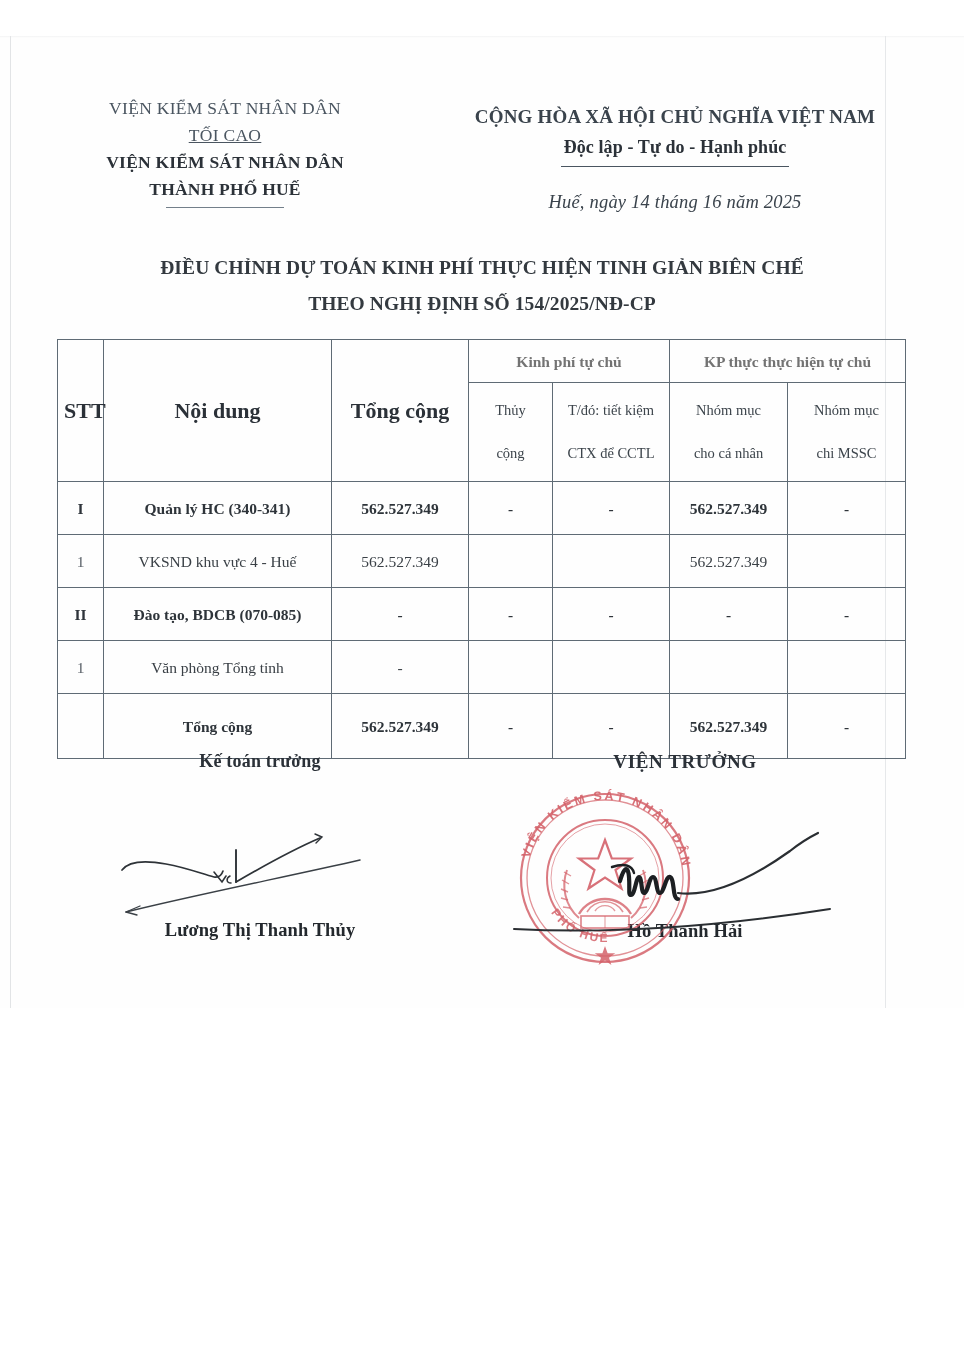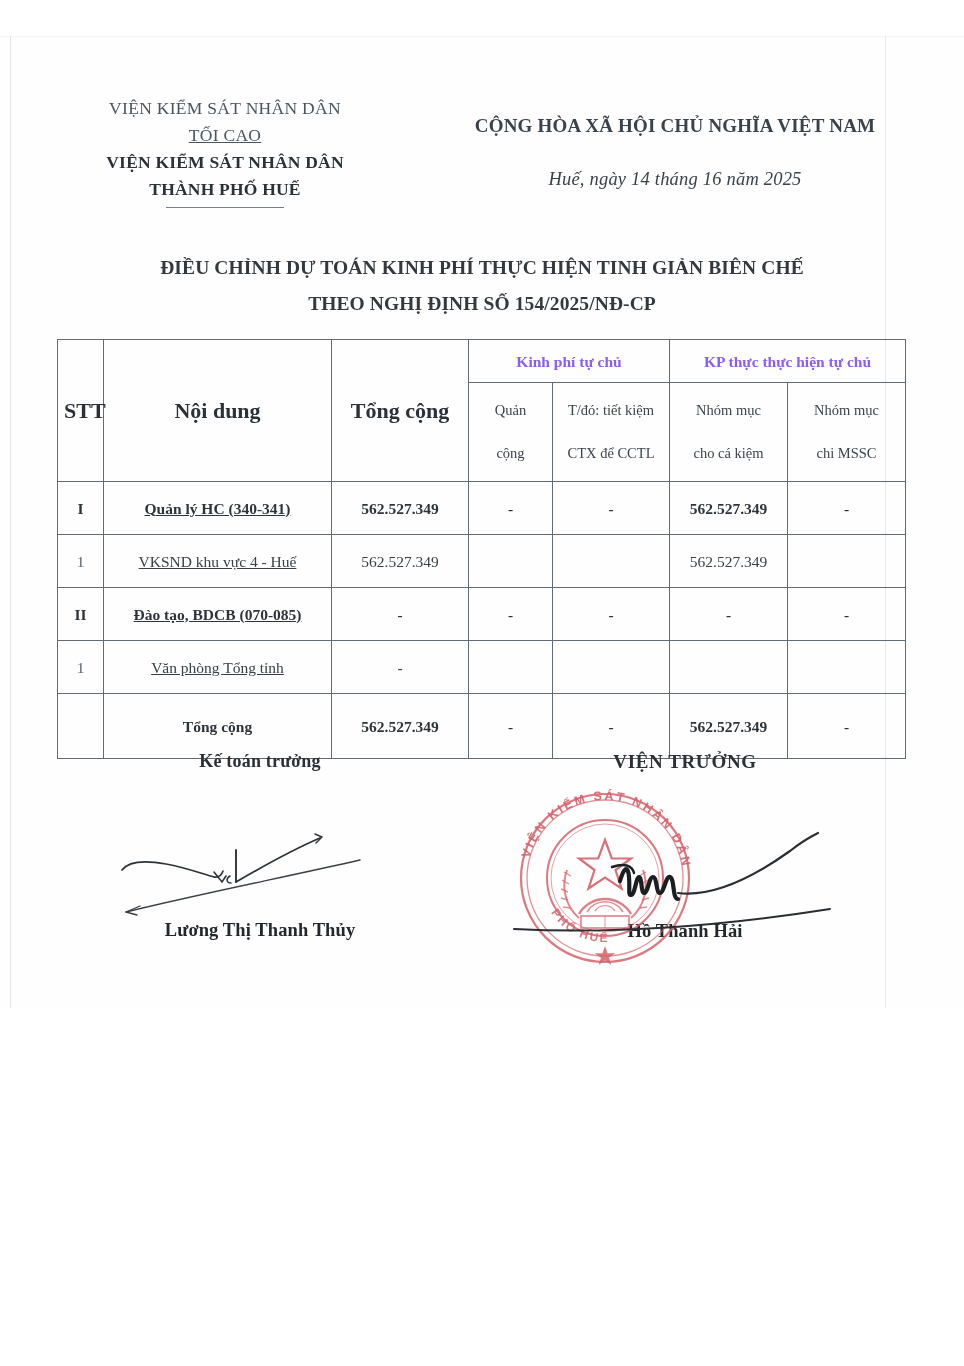--- a/index.html
+++ b/index.html
@@ -46,21 +46,21 @@
   .hdr-left {
     position: absolute;
     left: 40px;
     top: 0;
     width: 370px;
     text-align: center;
   }
   .hdr-right {
     position: absolute;
     left: 440px;
-    top: 17px;
+    top: 8px;
     width: 470px;
     text-align: center;
   }
   .l1 {
     font-size: 17.5px;
     letter-spacing: .3px;
     color: #4a5560;
     line-height: 28px;
     white-space: nowrap;
   }
@@ -169,21 +169,21 @@
     border: 1.1px solid #5f6b75;
     padding: 0 6px;
     vertical-align: middle;
     text-align: center;
     line-height: 19px;
   }
   .h-group {
     font-weight: bold;
     font-size: 15.5px;
     height: 42px;
-    color: #8b5cf6;
+    color: #737373;
   }
   .h-main {
     font-weight: bold;
     font-size: 22px;
     height: 98px;
     color: #2b3138;
   }
   .h-sub {
     font-size: 14.5px;
     height: 98px;
@@ -201,21 +201,21 @@
     font-weight: normal;
     height: 52px;
     font-size: 15.5px;
     color: #3a4046;
   }
   tr.row-total td {
     font-weight: bold;
     height: 64px;
     font-size: 15.5px;
   }
-  td.left-al { text-align: left; padding-left: 10px; text-decoration: underline; }
+  td.left-al { text-align: left; padding-left: 10px; }
   td.idx { font-size: 15px; }
   tr.row-minor td.idx { color: #5a6168; }
 
   
   .sig-area {
     position: absolute;
     top: 715px;
     left: 0;
     width: 964px;
     height: 230px;
@@ -305,20 +305,23 @@
     <div class="hdr-left">
       <div class="l1">VIỆN KIỂM SÁT NHÂN DÂN</div>
       <div class="l2">TỐI CAO</div>
       <div class="l3">VIỆN KIỂM SÁT NHÂN DÂN</div>
       <div style="line-height:26px;">
         <span class="l4 underline-short">THÀNH PHỐ HUẾ</span>
       </div>
     </div>
     <div class="hdr-right">
       <div class="r1">CỘNG HÒA XÃ HỘI CHỦ NGHĨA VIỆT NAM</div>
+      <div style="line-height:32px;">
+        <span class="r2 underline-med">Độc lập - Tự do - Hạnh phúc</span>
+      </div>
       <div class="r3">Huế, ngày 14 tháng 16 năm 2025</div>
     </div>
   </div>
 
   <div class="title-block">
     <div class="title-line">ĐIỀU CHỈNH DỰ TOÁN KINH PHÍ THỰC HIỆN TINH GIẢN BIÊN CHẾ</div>
     <div class="title-line">THEO NGHỊ ĐỊNH SỐ 154/2025/NĐ-CP</div>
   </div>
 
   <div class="table-wrap">
@@ -335,30 +338,30 @@
       <tbody>
         <tr>
           <td rowspan="2" class="h-main">STT</td>
           <td rowspan="2" class="h-main">Nội dung</td>
           <td rowspan="2" class="h-main">Tổng cộng</td>
           <td colspan="2" class="h-group">Kinh phí tự chủ</td>
           <td colspan="2" class="h-group">KP thực thực hiện tự chủ</td>
         </tr>
         <tr>
           <td class="h-sub">
-            <span class="sub-a">Quản</span>
+            <span class="sub-a">Thủy</span>
             <span class="sub-b">cộng</span>
           </td>
           <td class="h-sub">
             <span class="sub-a">T/đó: tiết kiệm</span>
             <span class="sub-b">CTX để CCTL</span>
           </td>
           <td class="h-sub">
             <span class="sub-a">Nhóm mục</span>
-            <span class="sub-b">cho cá kiệm</span>
+            <span class="sub-b">cho cá nhân</span>
           </td>
           <td class="h-sub">
             <span class="sub-a">Nhóm mục</span>
             <span class="sub-b">chi MSSC</span>
           </td>
         </tr>
 
         <tr class="row-major">
           <td class="idx">I</td>
           <td class="left-al">Quản lý HC (340-341)</td>

